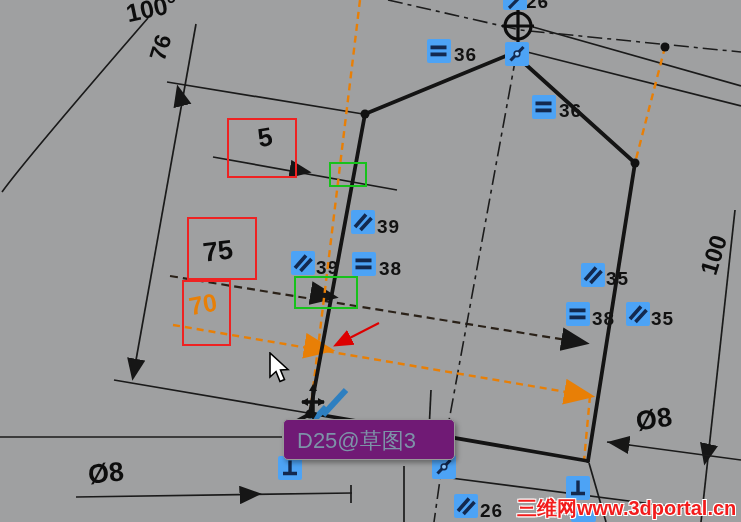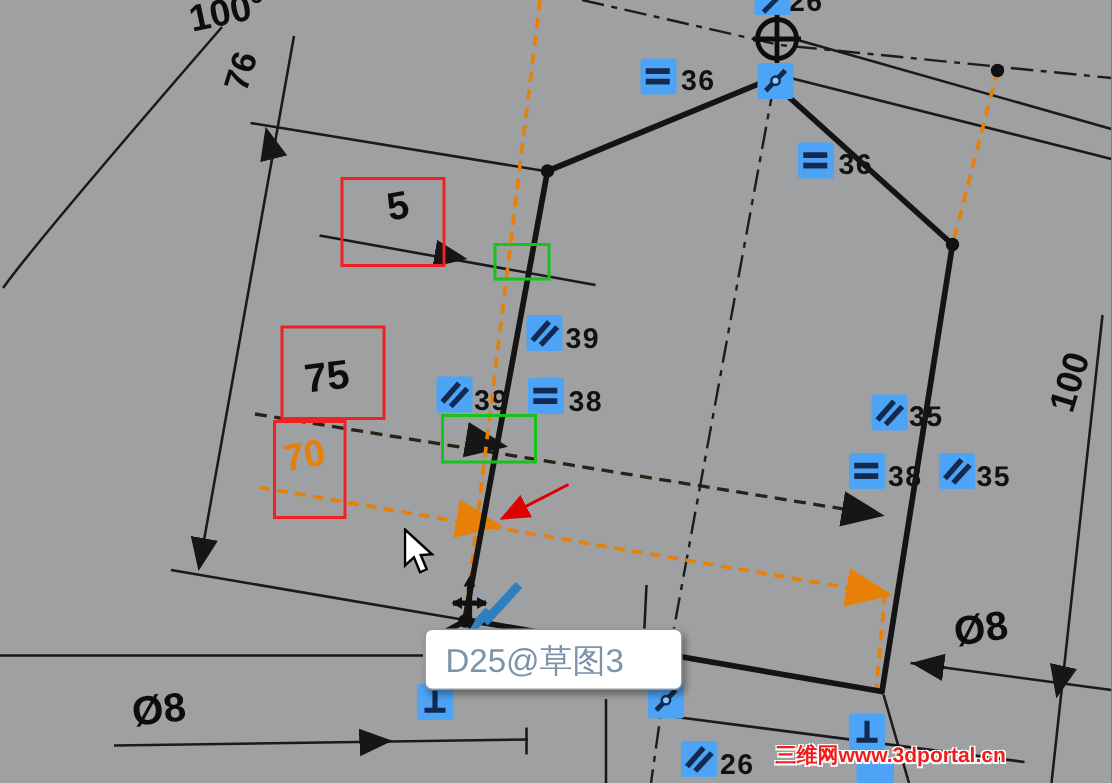--- a/index.html
+++ b/index.html
@@ -21,27 +21,27 @@
   .dimtext{
     position:absolute;font-weight:bold;color:#0d0d0d;white-space:nowrap;
     transform-origin:center center;
   }
   .dimtext.orange{color:var(--accent-orange,#e87f06);}
   .annobox{position:absolute;box-sizing:border-box;}
   .annobox.red{border:2.5px solid var(--box-red,#ee2222);}
   .annobox.green{border:2.5px solid var(--box-green,#17c21b);}
   #tooltip{
     position:absolute;left:283px;top:419px;width:172px;height:41px;
-    background:#ffffff;border:1px solid #999;border-radius:5px;
+    background:#701a75;border:1px solid #999;border-radius:5px;
     box-shadow:2px 3px 5px rgba(0,0,0,.35);
     font-size:22px;line-height:41px;padding-left:13px;box-sizing:border-box;
     color:var(--tooltip-text,#7d93a8);
   }
   #watermark{
-    position:absolute;left:517px;top:495px;font-size:14px;font-weight:bold;
+    position:absolute;left:517px;top:495px;font-size:20px;font-weight:bold;
     color:var(--watermark-red,#f21c1c);white-space:nowrap;letter-spacing:0px;
     text-shadow:-1px -1px 0 #fff,1px -1px 0 #fff,-1px 1px 0 #fff,1px 1px 0 #fff;
   }
   .overlay{position:absolute;}
 </style>
 </head>
 <body>
 
 <div id="canvas">
 

